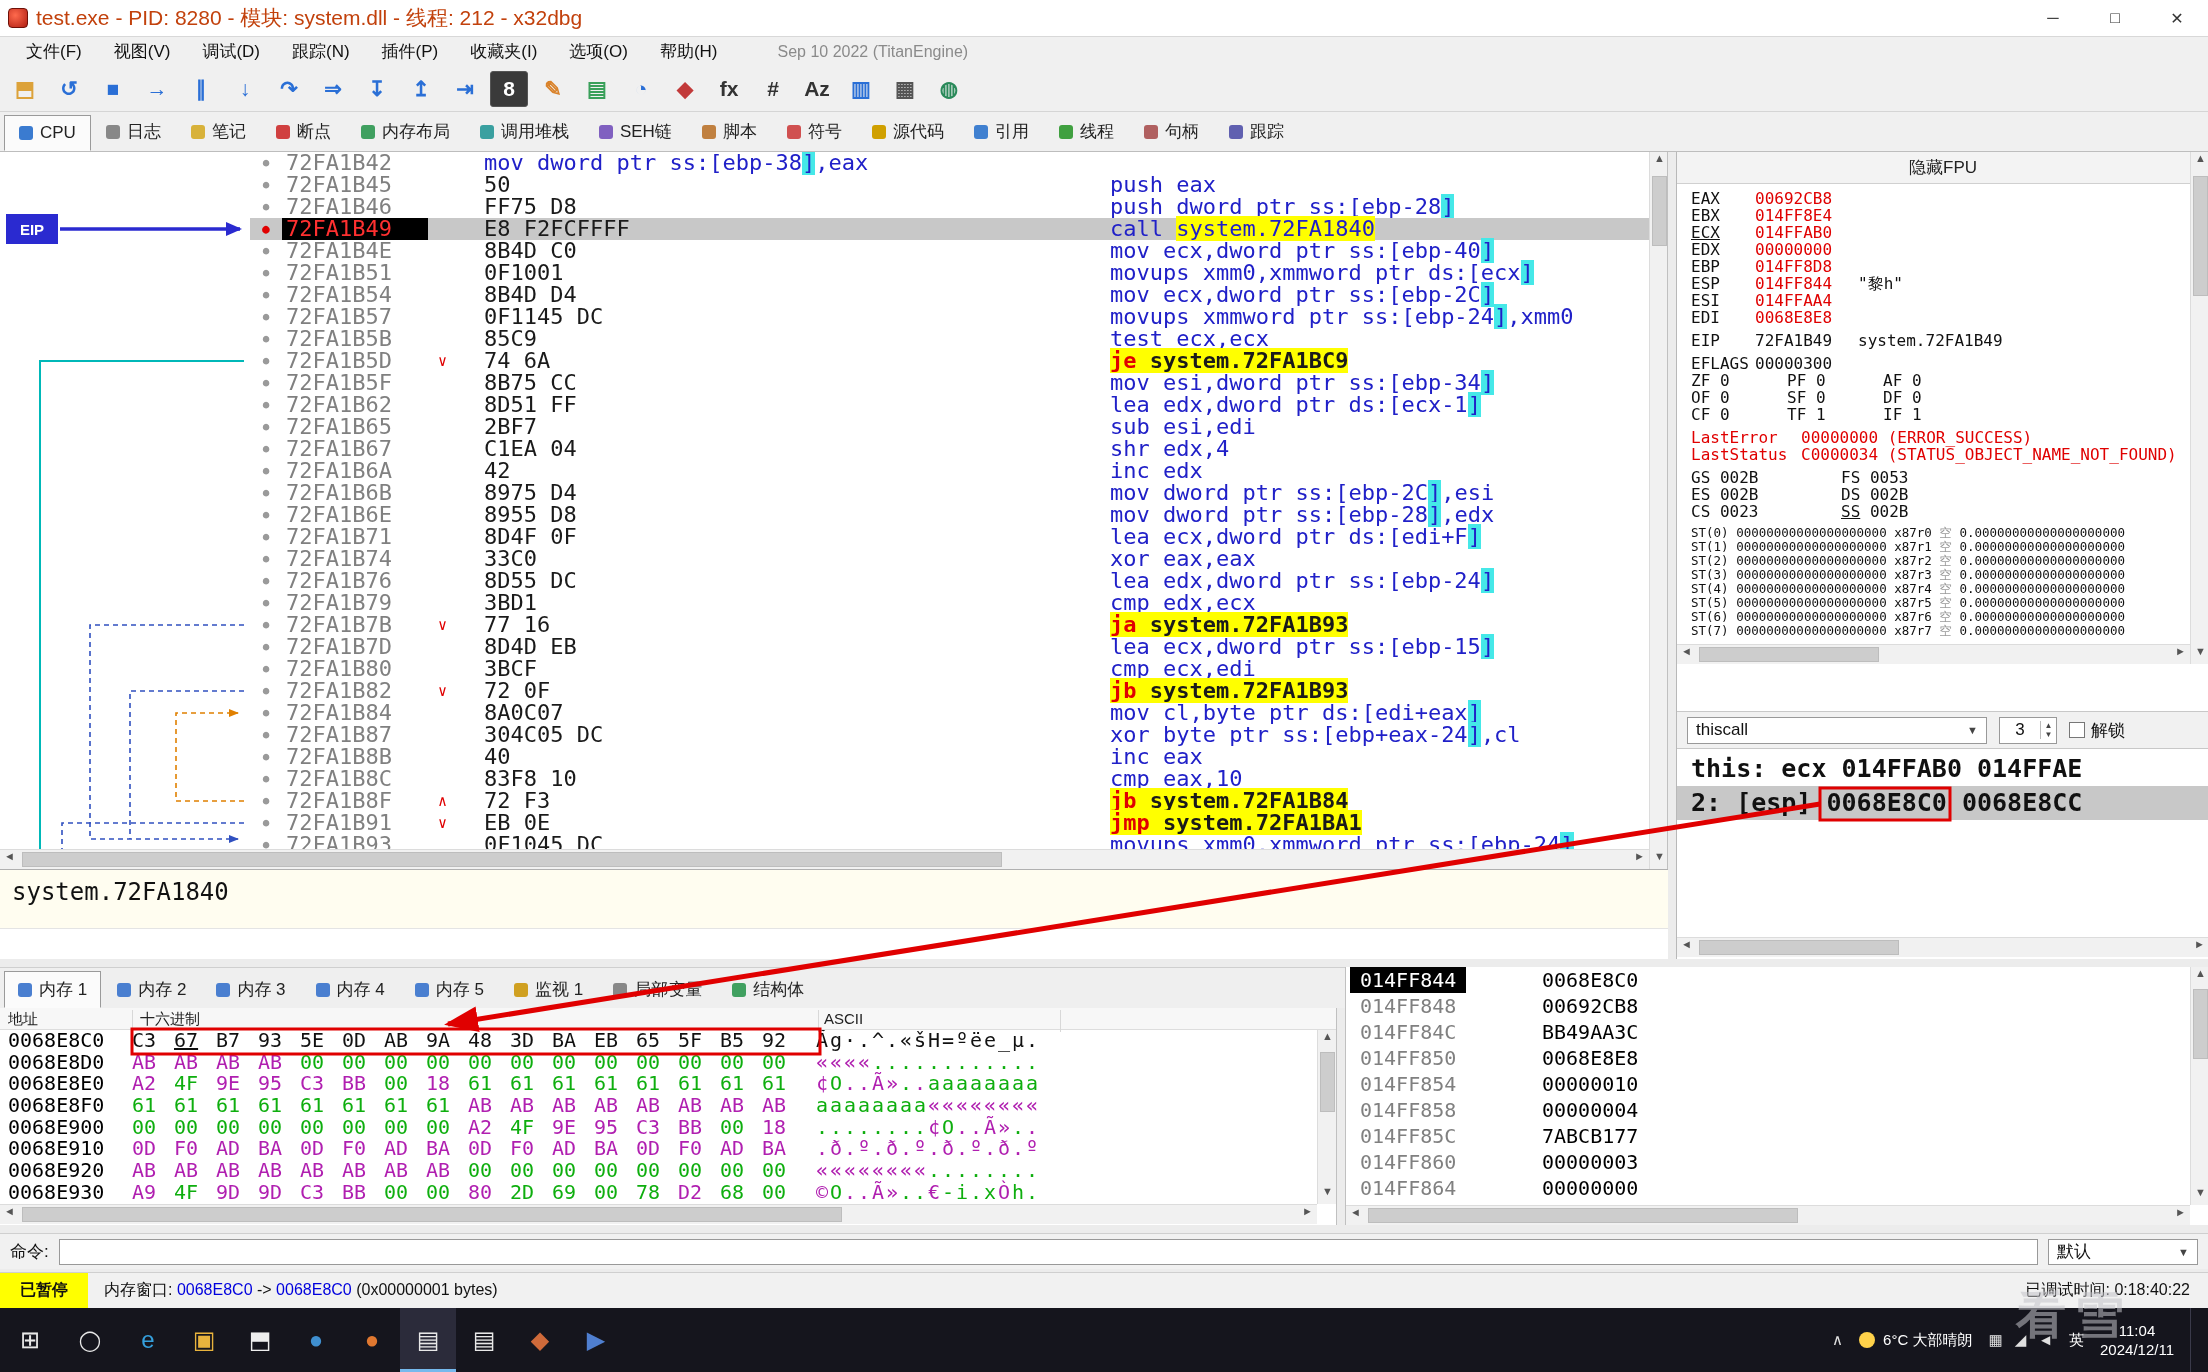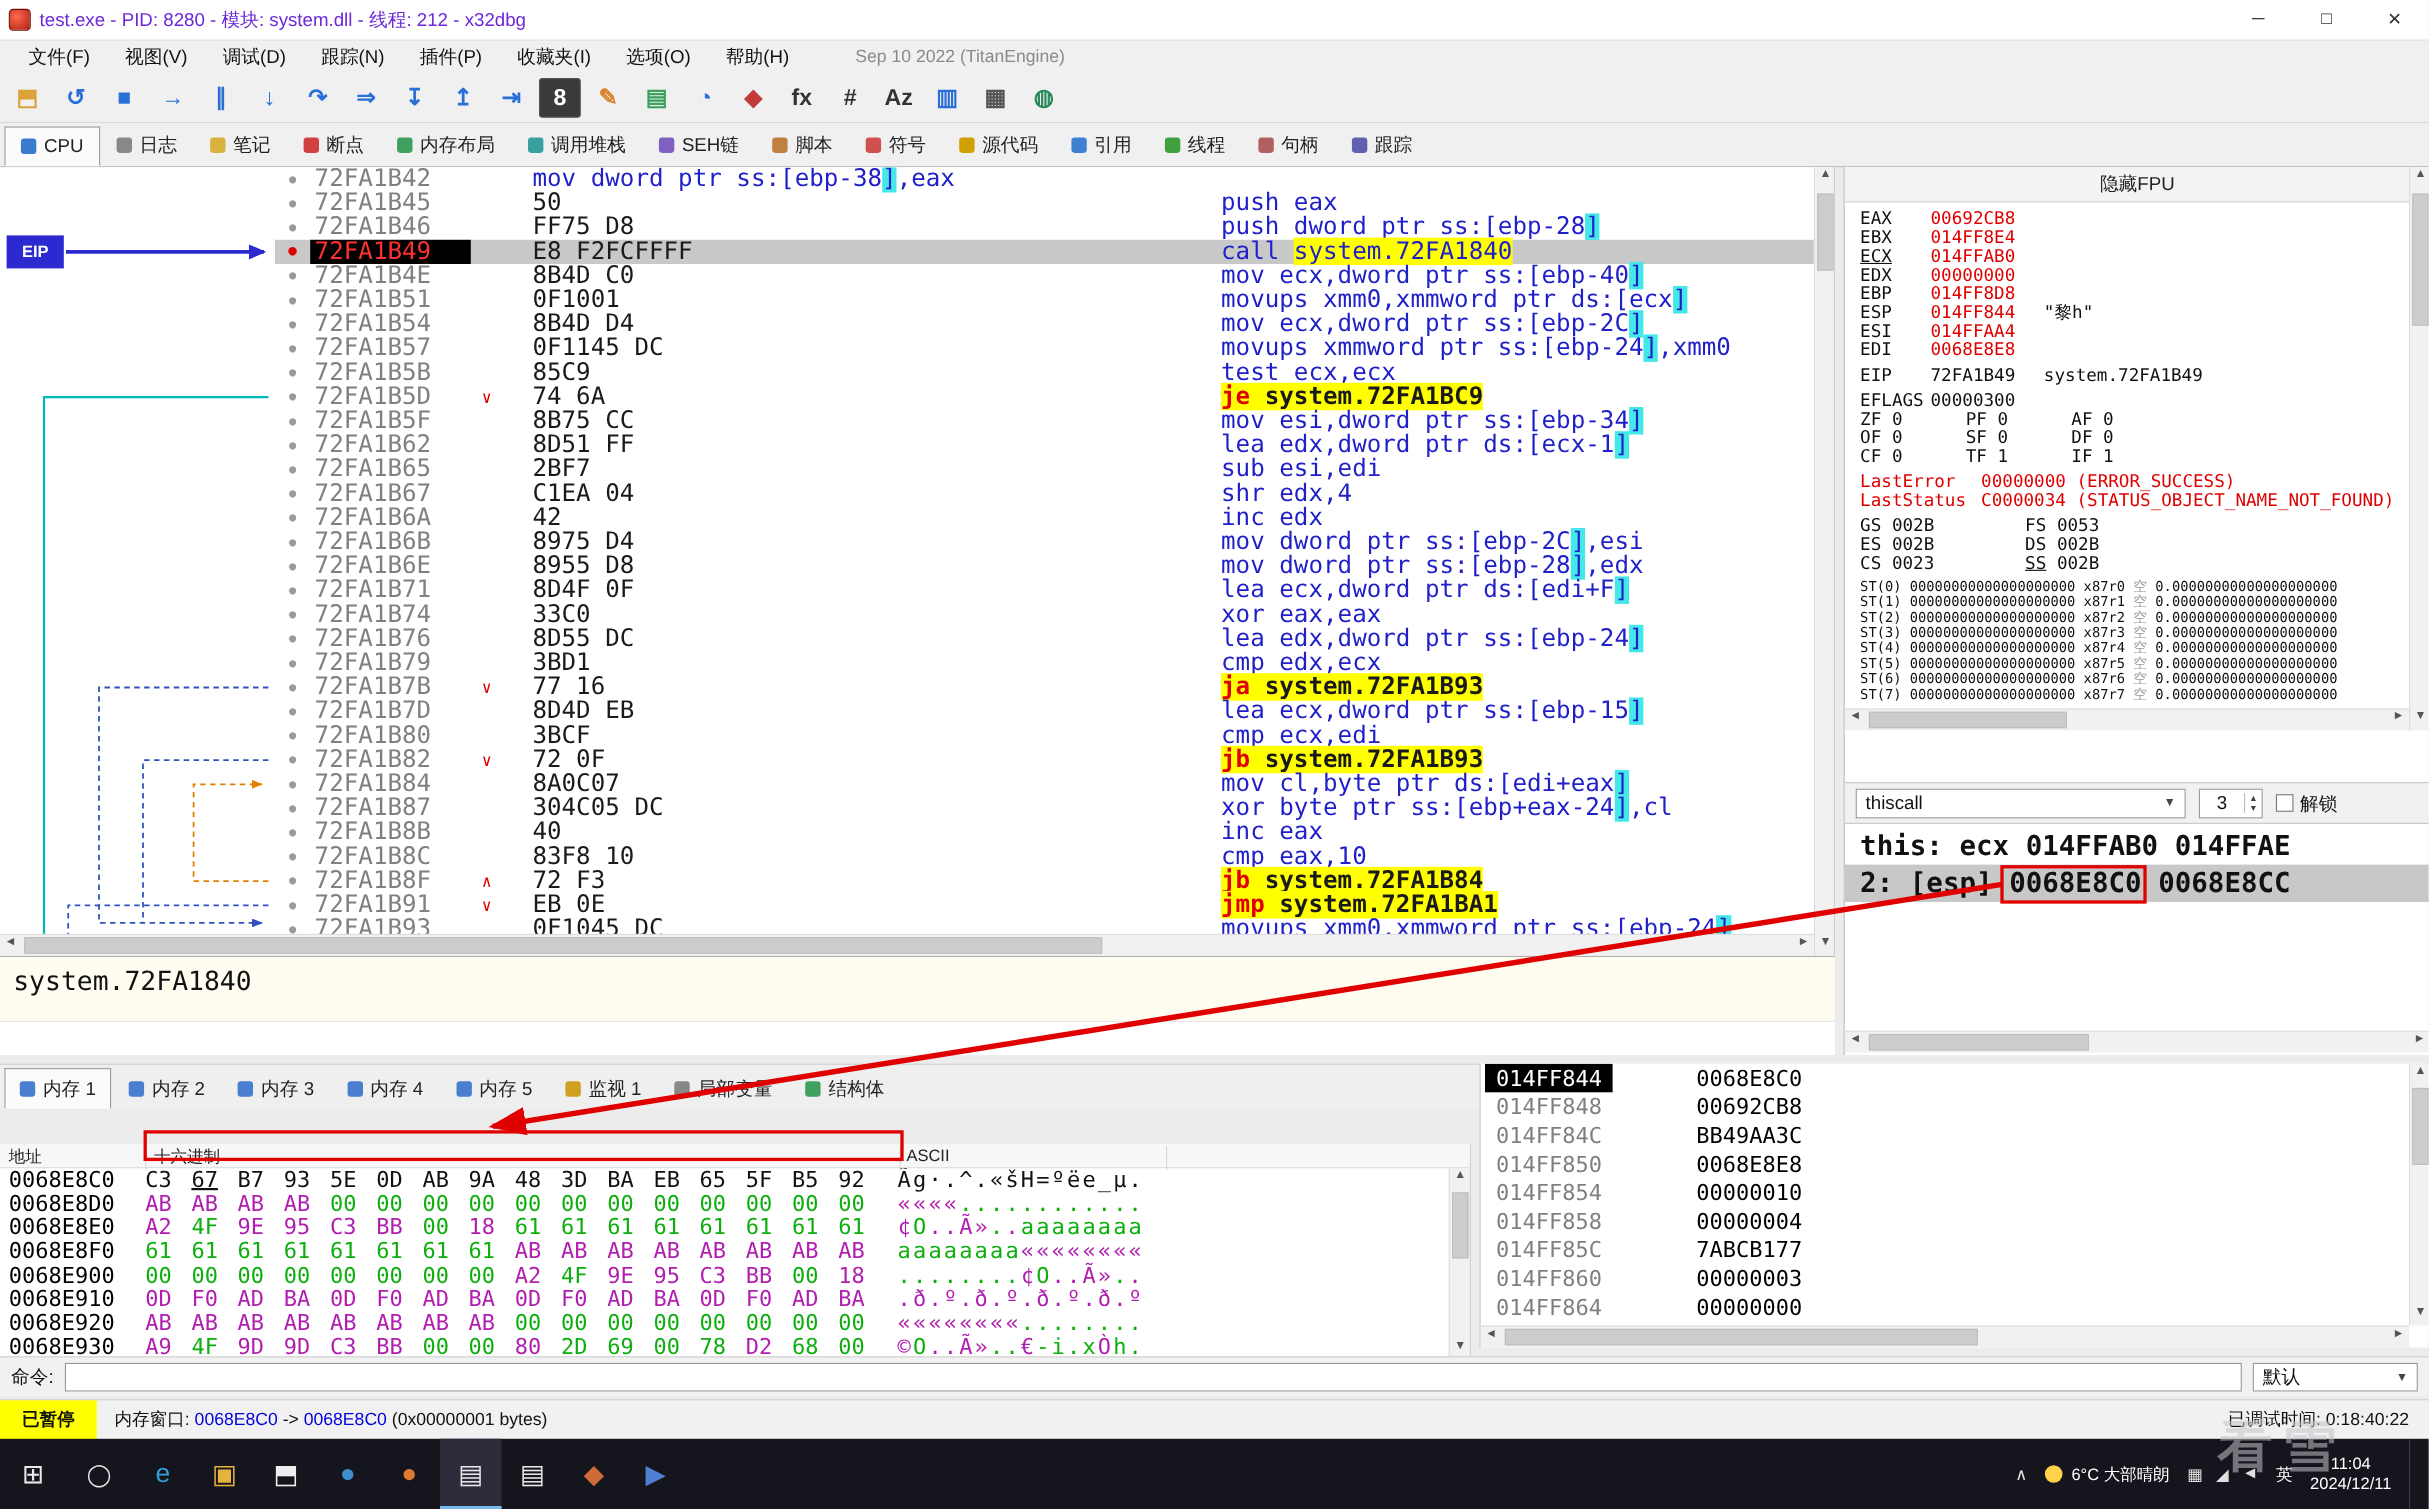--- a/index.html
+++ b/index.html
@@ -3,21 +3,21 @@
 <meta charset="utf-8">
 <style>
   * { box-sizing: border-box; margin: 0; padding: 0; }
   html,body { width:2208px; height:1372px; overflow:hidden; }
   body { font-family:"Liberation Sans", sans-serif; background:#ececec; position:relative; color:#111; }
   .abs { position:absolute; }
 
   
   #titlebar { left:0; top:0; width:2208px; height:37px; background:#ffffff; border-bottom:1px solid #d8d8d8; display:flex; align-items:center; padding-left:8px; }
   #appicon { width:20px; height:20px; border-radius:4px; background:radial-gradient(circle at 35% 35%, #ff6a4d, #b01e12); border:1px solid #6e1008; margin-right:8px; }
-  #apptitle { font-size:17px; color:#6d28d9; }
+  #apptitle { font-size:21px; color:#c2410c; }
   #winbtns { margin-left:auto; display:flex; height:37px; }
   .wbtn { width:62px; height:37px; display:flex; align-items:center; justify-content:center; font-size:16px; color:#333; }
 
   
   #menubar { left:0; top:37px; width:2208px; height:29px; background:#f0f0f0; display:flex; align-items:center; padding-left:10px; }
   .mitem { padding:0 16px; font-size:17px; color:#111; }
   #buildinfo { margin-left:44px; color:#8a8a8a; font-size:16px; }
 
   
   #toolbar { left:0; top:66px; width:2208px; height:46px; background:#f0f0f0; border-bottom:1px solid #d5d5d5; display:flex; align-items:center; padding-left:6px; gap:6px; }
@@ -93,21 +93,21 @@
   #infobox { left:0; top:869px; width:1668px; height:90px; background:#fffdf0; border-top:1px solid #b0b0b0; }
   #info1 { height:58px; padding:8px 12px; font-family:"DejaVu Sans Mono",monospace; font-size:24px; color:#111; }
   #info2 { height:31px; background:#ffffff; border-top:1px solid #e4e4e4; }
 
   
   #dumptabs { left:0; top:967px; width:1345px; height:41px; background:#efefef; border-top:1px solid #cfcfcf; display:flex; align-items:flex-end; padding-left:4px; gap:2px; }
   .btab { display:flex; align-items:center; gap:7px; padding:6px 13px; font-size:17px; color:#222; border:1px solid transparent; }
   .btab.active { background:#fbfbfb; border-color:#9a9a9a; border-bottom-color:#fbfbfb; }
 
   
-  #dumppane { left:0; top:1008px; width:1337px; height:217px; background:#fff; border-right:1px solid #c0c0c0; overflow:hidden;margin-top:32px; }
+  #dumppane { left:0; top:1008px; width:1337px; height:217px; background:#fff; border-right:1px solid #c0c0c0; overflow:hidden; }
   #dhead { position:absolute; left:0; top:0; width:1337px; height:22px; background:#f7f7f7; border-bottom:1px solid #ddd; font-size:15px; color:#222; }
   #dhead span { position:absolute; top:2px; }
   .dsep { position:absolute; top:0; width:1px; height:22px; background:#d8d8d8; }
   #dumprows { position:absolute; left:0; top:22px; width:1317px; height:174px; overflow:hidden; font-family:"DejaVu Sans Mono",monospace; font-size:20px; }
   .dmrow { height:21.7px; line-height:21.7px; display:flex; }
   .dm-addr { width:132px; flex:none; padding-left:8px; color:#000; }
   .dm-byte { width:42px; flex:none; }
   .dm-sp { width:12px; flex:none; }
   .dm-ch { width:14px; flex:none; text-align:left; }
 

